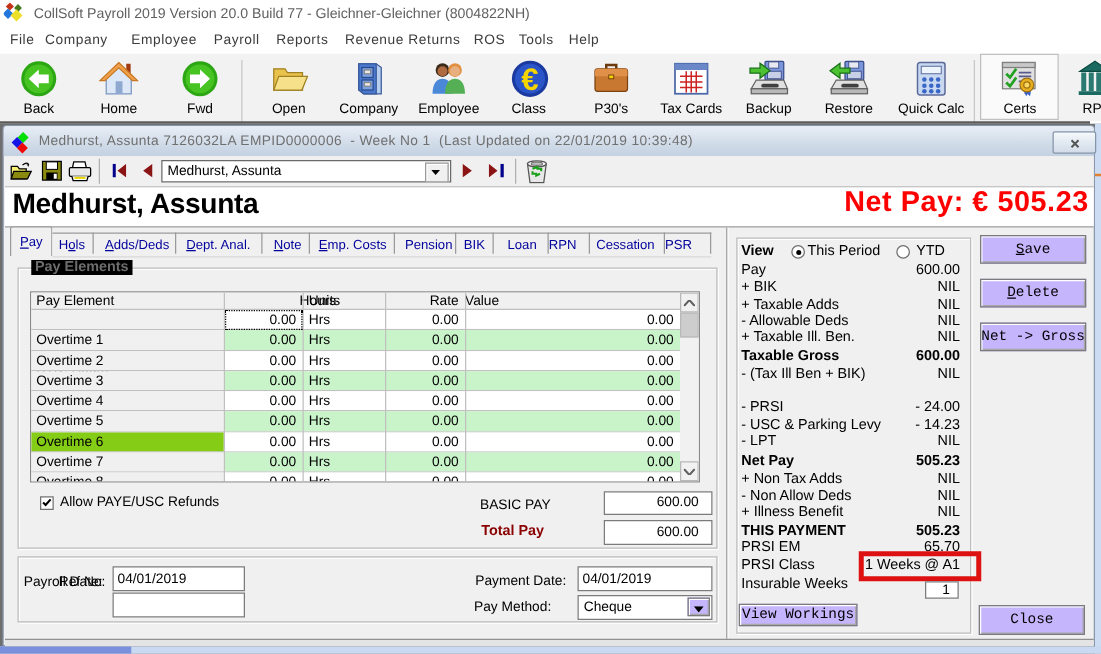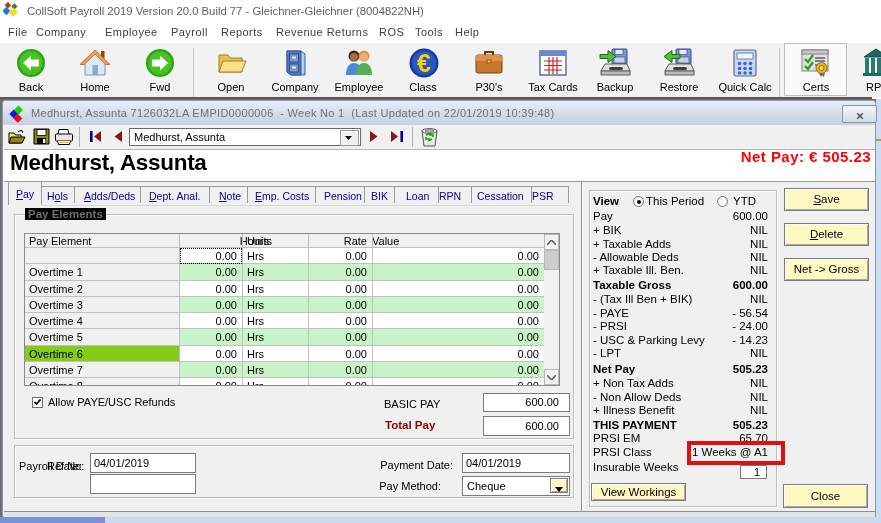--- a/index.html
+++ b/index.html
@@ -1,21 +1,21 @@
 <!DOCTYPE html>
 <html><head>
 <meta charset="utf-8">
 <style>
 html,body{margin:0;padding:0;}
 body{width:881px;height:523px;position:relative;overflow:hidden;background:#fff;
   font-family:"Liberation Sans",sans-serif;-webkit-font-smoothing:antialiased;}
 .abs{position:absolute;}
-.btn3d{position:absolute;background:#fef9c3;border:1px solid #7b7b7b;
+.btn3d{position:absolute;background:#c4b5fd;border:1px solid #7b7b7b;
   box-shadow:inset 1px 1px 0 #ffffff, inset -1px -1px 0 #a8a8a8;
-  font-size:11.5px;color:#000;text-align:center;}
+  font-size:11.5px;color:#000;text-align:center;font-family:Liberation Mono, monospace;}
 .sunk{position:absolute;background:#fff;border:1px solid #7b7b7b;}
 .gbox{position:absolute;border:1px solid #bdbdbd;box-shadow:inset 1px 1px 0 #ffffff,1px 1px 0 #ffffff;}
 .glabel{position:absolute;background:#000000;color:#6d6d6d;font-weight:bold;font-size:11.5px;padding:0 3px;}
 .u{text-decoration:underline;}
 </style>
 </head>
 <body>
 
 <div class="abs" style="left:0;top:0;width:881px;height:22px;background:#ffffff;">
   <svg class="abs" style="left:3px;top:2px" width="17" height="18" viewBox="0 0 17 18">
@@ -261,21 +261,21 @@
     <svg class="abs" style="left:416px;top:2px" width="19" height="20" viewBox="0 0 19 20">
       <path d="M2 4 L17 4 L15 19 L4 19 Z" fill="#e8e8e8" stroke="#555"></path>
       <ellipse cx="9.5" cy="4" rx="7.5" ry="2.4" fill="#fafafa" stroke="#555"></ellipse>
       <ellipse cx="9.5" cy="4" rx="4.5" ry="1.3" fill="#c0c0c0" stroke="#777"></ellipse>
       <path d="M6 8 L10 6.5 L10 8 L13 8 L13 10 M12 12 L9 13.5 L9 12 L6 12 L6 10" stroke="#15a015" stroke-width="1.6" fill="none"></path>
     </svg>
   </div>
 
   <div class="abs" style="left:1px;top:49px;width:871px;height:31px;background:#ffffff;border-bottom:1px solid #9a9a9a;">
     <div class="abs" style="left:6px;top:0px;font-size:22.5px;letter-spacing:-0.3px;font-weight:bold;color:#000;">Medhurst, Assunta</div>
-    <div class="abs" style="right:4px;top:-2px;font-size:15px;letter-spacing:0.45px;font-weight:bold;color:#ff0000;">Net Pay: € 505.23</div>
+    <div class="abs" style="right:4px;top:-2px;font-size:23px;letter-spacing:0.45px;font-weight:bold;color:#ff0000;">Net Pay: € 505.23</div>
   </div>
 
   <div id="tabs" class="abs" style="left:0;top:82px;width:580px;height:22px;font-size:10.5px;color:#00009c;">
 
     <div class="abs" style="left:39px;top:3px;width:527px;height:18px;border-top:1px solid #9a9a9a;border-bottom:1px solid #d8d8d8;"></div>
 
     <div class="abs" style="left:71px;top:3px;width:1px;height:17px;background:#9a9a9a;"></div>
     <div class="abs" style="left:137px;top:3px;width:1px;height:17px;background:#9a9a9a;"></div>
     <div class="abs" style="left:206px;top:3px;width:1px;height:17px;background:#9a9a9a;"></div>
     <div class="abs" style="left:244px;top:3px;width:1px;height:17px;background:#9a9a9a;"></div>
@@ -477,21 +477,20 @@
     <div class="abs" style="left:643px;top:94px;">This Period</div>
     <div class="abs" style="left:714px;top:95px;width:11px;height:11px;border-radius:50%;background:#fff;border:1px solid #707070;box-sizing:border-box;"></div>
     <div class="abs" style="left:730px;top:94px;">YTD</div>
     <div class="abs" style="left:590px;top:109.0px;width:175px;">Pay<span style="position:absolute;right:0;top:0;">600.00</span></div>
     <div class="abs" style="left:590px;top:123.0px;width:175px;">+ BIK<span style="position:absolute;right:0;top:0;">NIL</span></div>
     <div class="abs" style="left:590px;top:136.5px;width:175px;">+ Taxable Adds<span style="position:absolute;right:0;top:0;">NIL</span></div>
     <div class="abs" style="left:590px;top:150.0px;width:175px;">- Allowable Deds<span style="position:absolute;right:0;top:0;">NIL</span></div>
     <div class="abs" style="left:590px;top:163.0px;width:175px;">+ Taxable Ill. Ben.<span style="position:absolute;right:0;top:0;">NIL</span></div>
     <div class="abs" style="left:590px;top:178.0px;width:175px;font-weight:bold;">Taxable Gross<span style="position:absolute;right:0;top:0;">600.00</span></div>
     <div class="abs" style="left:590px;top:192.0px;width:175px;">- (Tax Ill Ben + BIK)<span style="position:absolute;right:0;top:0;">NIL</span></div>
-    <div class="abs" style="left:590px;top:206.0px;width:175px;">- PAYE<span style="position:absolute;right:0;top:0;">- 56.54</span></div>
     <div class="abs" style="left:590px;top:219.0px;width:175px;">- PRSI<span style="position:absolute;right:0;top:0;">- 24.00</span></div>
     <div class="abs" style="left:590px;top:233.0px;width:175px;">- USC &amp; Parking Levy<span style="position:absolute;right:0;top:0;">- 14.23</span></div>
     <div class="abs" style="left:590px;top:246.0px;width:175px;">- LPT<span style="position:absolute;right:0;top:0;">NIL</span></div>
     <div class="abs" style="left:590px;top:262.0px;width:175px;font-weight:bold;">Net Pay<span style="position:absolute;right:0;top:0;">505.23</span></div>
     <div class="abs" style="left:590px;top:276.0px;width:175px;">+ Non Tax Adds<span style="position:absolute;right:0;top:0;">NIL</span></div>
     <div class="abs" style="left:590px;top:290.0px;width:175px;">- Non Allow Deds<span style="position:absolute;right:0;top:0;">NIL</span></div>
     <div class="abs" style="left:590px;top:303.0px;width:175px;">+ Illness Benefit<span style="position:absolute;right:0;top:0;">NIL</span></div>
     <div class="abs" style="left:590px;top:318.0px;width:175px;font-weight:bold;">THIS PAYMENT<span style="position:absolute;right:0;top:0;">505.23</span></div>
     <div class="abs" style="left:590px;top:331.0px;width:175px;">PRSI EM<span style="position:absolute;right:0;top:0;">65.70</span></div>
     <div class="abs" style="left:590px;top:345.0px;width:175px;">PRSI Class<span style="position:absolute;right:0;top:0;">1 Weeks @ A1</span></div>

